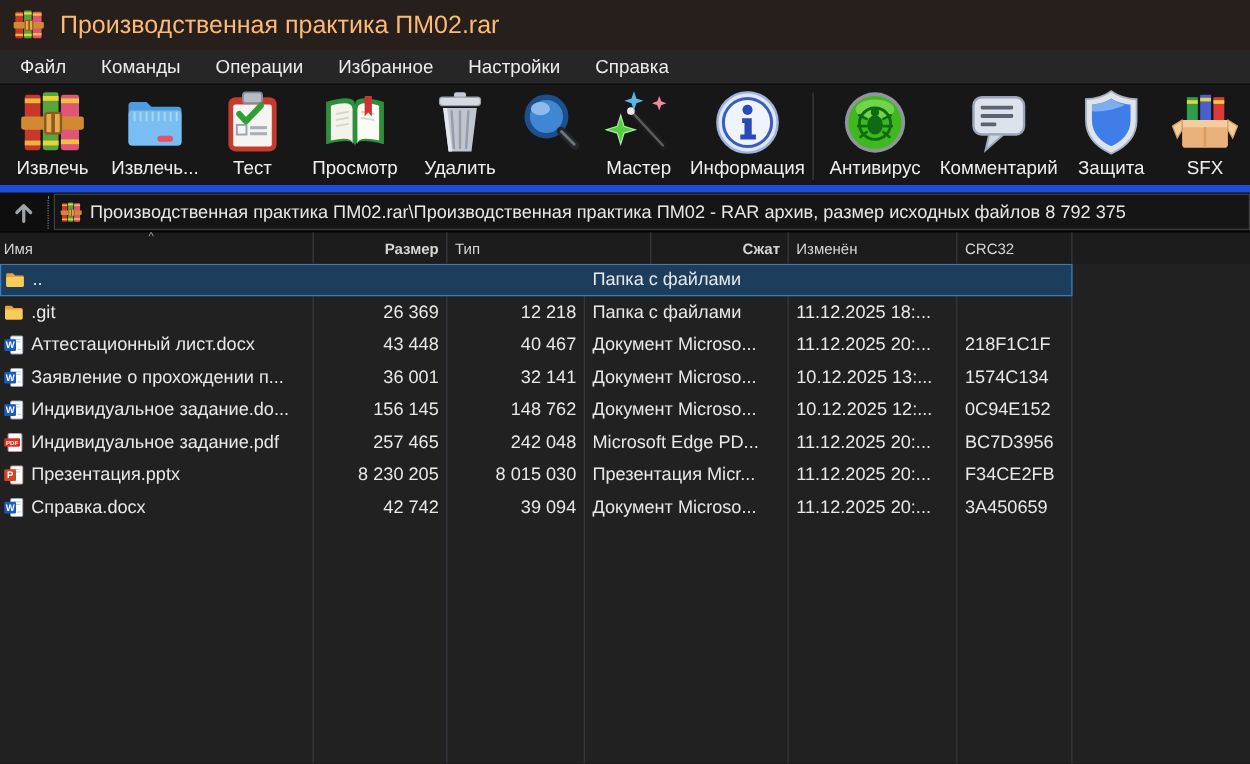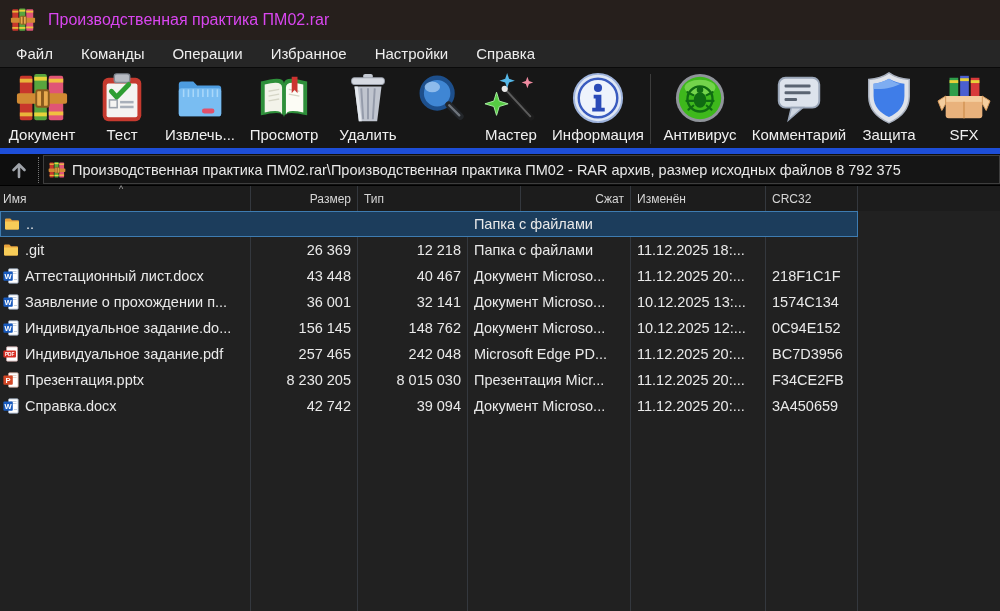--- a/index.html
+++ b/index.html
@@ -2,21 +2,21 @@
 <html><head>
 <meta charset="utf-8">
 <style>
   * { margin:0; padding:0; box-sizing:border-box; }
   html,body { width:1000px; height:611px; overflow:hidden; background:#000; }
   body { font-family:"Liberation Sans", sans-serif; }
   .window { width:1000px; height:611px; background:#212121; display:flex; flex-direction:column; }
 
   
   .titlebar { height:40px; background:#261f1c; display:flex; align-items:center; padding-left:10px; gap:12px; flex:none; }
-  .titlebar .ttext { color:#d946ef; font-size:16px; white-space:nowrap; }
+  .titlebar .ttext { color:#fdba74; font-size:20px; white-space:nowrap; }
   .tb-appicon { width:26px; height:26px; flex:none; }
 
   
   .menubar { height:27px; background:#262626; display:flex; align-items:center; padding-left:2px; flex:none; }
   .menu-item { color:#ededed; font-size:15px; padding:0 14px; line-height:27px; cursor:default; }
 
   
   .toolbar { height:81px; background:#171717; display:flex; align-items:flex-start; padding-top:3px; flex:none; border-top:1px solid #0a0a0a; }
   .tb-btn { display:flex; flex-direction:column; align-items:center; justify-content:flex-start; height:76px; flex:none; }
   .tb-btn .tb-icon { width:54px; height:54px; flex:none; }
@@ -27,21 +27,21 @@
   .addressbar { height:37px; background:#0e0e0e; display:flex; align-items:center; flex:none; border-top:6px solid #1d4ed8; }
   .up-btn { width:38px; height:30px; display:flex; align-items:center; justify-content:center; flex:none; }
   .addr-dots { height:26px; border-left:1px dotted #777; flex:none; }
   .addr-field { flex:1; height:29px; margin:0 0 0 4px; border:1px solid #3e3e3e; background:#151515; display:flex; align-items:center; gap:6px; padding-left:4px; overflow:hidden; }
   .addr-field .aicon { width:18px; height:18px; flex:none; }
   .addr-field .atext { color:#e8e8e8; font-size:14.5px; white-space:nowrap; overflow:hidden; }
 
   
   .listheader { height:26px; background:#1c1c1c; display:flex; align-items:center; flex:none; border-top:1px solid #000; position:relative; }
   .hcell { height:100%; display:flex; align-items:center; color:#d6d6d6; font-size:12px; padding:0 6px; border-right:1px solid #34383e; white-space:nowrap; overflow:hidden; }
-  .hcell.right { justify-content:flex-end; }
+  .hcell.right { justify-content:flex-end;font-weight:bold; }
   .hcell.first { padding-left:3px; }
   .h-fill { flex:1; height:100%; border-right:none; }
   .sort-caret { position:absolute; top:-2px; left:113px; width:16px; text-align:center; color:#a8a8a8; font-size:9px; line-height:10px; }
 
   
   .rows { flex:1; background:#212121; position:relative; overflow:hidden; }
   .gridline { position:absolute; top:0; bottom:0; width:1px; background:#34383e; pointer-events:none; }
   .row { width:858px; height:26px; display:flex; align-items:center; position:relative; }
   .row.selected { background:#1c3d5c; border:1px solid #3e7cb1; }
   .cell { height:100%; display:flex; align-items:center; color:#e9e9e9; font-size:14.5px; padding:0 6px; white-space:nowrap; overflow:hidden; }
@@ -90,51 +90,51 @@
   <rect x="20" y="3" width="13" height="48" rx="2" fill="#58a53e"></rect>
             <rect x="20" y="6" width="13" height="4" fill="#e9d23a"></rect>
             <rect x="20" y="43" width="13" height="4" fill="#e9d23a"></rect>
   <rect x="35" y="5" width="15" height="46" rx="2" fill="#e05576"></rect>
             <rect x="35" y="8" width="15" height="4" fill="#f0c040"></rect>
             <rect x="35" y="42" width="15" height="4" fill="#f0c040"></rect>
   <rect x="2" y="23" width="52" height="11" rx="2" fill="#d18a33"></rect>
   <rect x="22" y="20" width="13" height="17" rx="2" fill="#e8aa4e" stroke="#8a5a1e" stroke-width="2"></rect>
   <rect x="27" y="20" width="3" height="17" fill="#8a5a1e"></rect>
           </svg></span>
-        <span class="tb-label">Документ</span>
-      </div>
-      <div class="tb-btn" style="width: 76px;">
-        <span class="tb-icon"><svg viewBox="0 0 56 56" width="100%" height="100%">
-   <rect x="8" y="7" width="40" height="45" rx="6" fill="#c63a2f"></rect>
-   <rect x="12" y="13" width="32" height="35" rx="2" fill="#f4f4f2"></rect>
-   <rect x="20" y="3" width="16" height="9" rx="2.5" fill="#b8bcc4" stroke="#848a94" stroke-width="1.5"></rect>
-   <rect x="15" y="30" width="8" height="8" fill="none" stroke="#9aa2ac" stroke-width="1.6"></rect>
-   <rect x="26" y="31" width="14" height="2.6" fill="#a8b0ba"></rect>
-            <rect x="26" y="36" width="14" height="2.6" fill="#a8b0ba"></rect>
-   <path d="M17 21 l5.5 6 L35 14" stroke="#2f9e33" stroke-width="5" fill="none" stroke-linecap="round" stroke-linejoin="round"></path>
-          </svg></span>
-        <span class="tb-label">Тест</span>
+        <span class="tb-label">Извлечь</span>
       </div>
       <div class="tb-btn" style="width: 80px;">
         <span class="tb-icon"><svg viewBox="0 0 56 56" width="100%" height="100%">
    <path d="M6 14 q0-3 3-3 h12 l4 4 h22 q3 0 3 3 v26 q0 3-3 3 H9 q-3 0-3-3 z" fill="#4d9ce0"></path>
    <rect x="6" y="18" width="44" height="29" rx="3" fill="#79bdf2"></rect>
    <g stroke="#a9d8fa" stroke-width="1.6">
      <line x1="11" y1="19" x2="11" y2="27"></line>
               <line x1="16" y1="19" x2="16" y2="27"></line>
               <line x1="21" y1="19" x2="21" y2="27"></line>
      <line x1="26" y1="19" x2="26" y2="27"></line>
               <line x1="31" y1="19" x2="31" y2="27"></line>
               <line x1="36" y1="19" x2="36" y2="27"></line>
      <line x1="41" y1="19" x2="41" y2="27"></line>
               <line x1="46" y1="19" x2="46" y2="27"></line>
             </g>
    <rect x="30" y="39" width="13" height="5" rx="2.5" fill="#e2506a"></rect>
           </svg></span>
         <span class="tb-label">Извлечь...</span>
+      </div>
+      <div class="tb-btn" style="width: 76px;">
+        <span class="tb-icon"><svg viewBox="0 0 56 56" width="100%" height="100%">
+   <rect x="8" y="7" width="40" height="45" rx="6" fill="#c63a2f"></rect>
+   <rect x="12" y="13" width="32" height="35" rx="2" fill="#f4f4f2"></rect>
+   <rect x="20" y="3" width="16" height="9" rx="2.5" fill="#b8bcc4" stroke="#848a94" stroke-width="1.5"></rect>
+   <rect x="15" y="30" width="8" height="8" fill="none" stroke="#9aa2ac" stroke-width="1.6"></rect>
+   <rect x="26" y="31" width="14" height="2.6" fill="#a8b0ba"></rect>
+            <rect x="26" y="36" width="14" height="2.6" fill="#a8b0ba"></rect>
+   <path d="M17 21 l5.5 6 L35 14" stroke="#2f9e33" stroke-width="5" fill="none" stroke-linecap="round" stroke-linejoin="round"></path>
+          </svg></span>
+        <span class="tb-label">Тест</span>
       </div>
       <div class="tb-btn" style="width: 88px;">
         <span class="tb-icon"><svg viewBox="0 0 56 56" width="100%" height="100%">
    <path d="M4 11 q24-7 24 2 q0-9 24-2 v35 q-24-6-24 2 q0-8-24-2 z" fill="#2e8f3a"></path>
    <path d="M8 14 q18-5 18 3 v29 q0-7-18-3 z" fill="#f3f3ea"></path>
    <path d="M48 14 q-18-5-18 3 v29 q0-7 18-3 z" fill="#fcfcf5"></path>
    <g stroke="#d5d5c6" stroke-width="1.4">
               <line x1="12" y1="21" x2="23" y2="19"></line>
               <line x1="12" y1="26" x2="23" y2="24"></line>
               <line x1="12" y1="31" x2="23" y2="29"></line>

